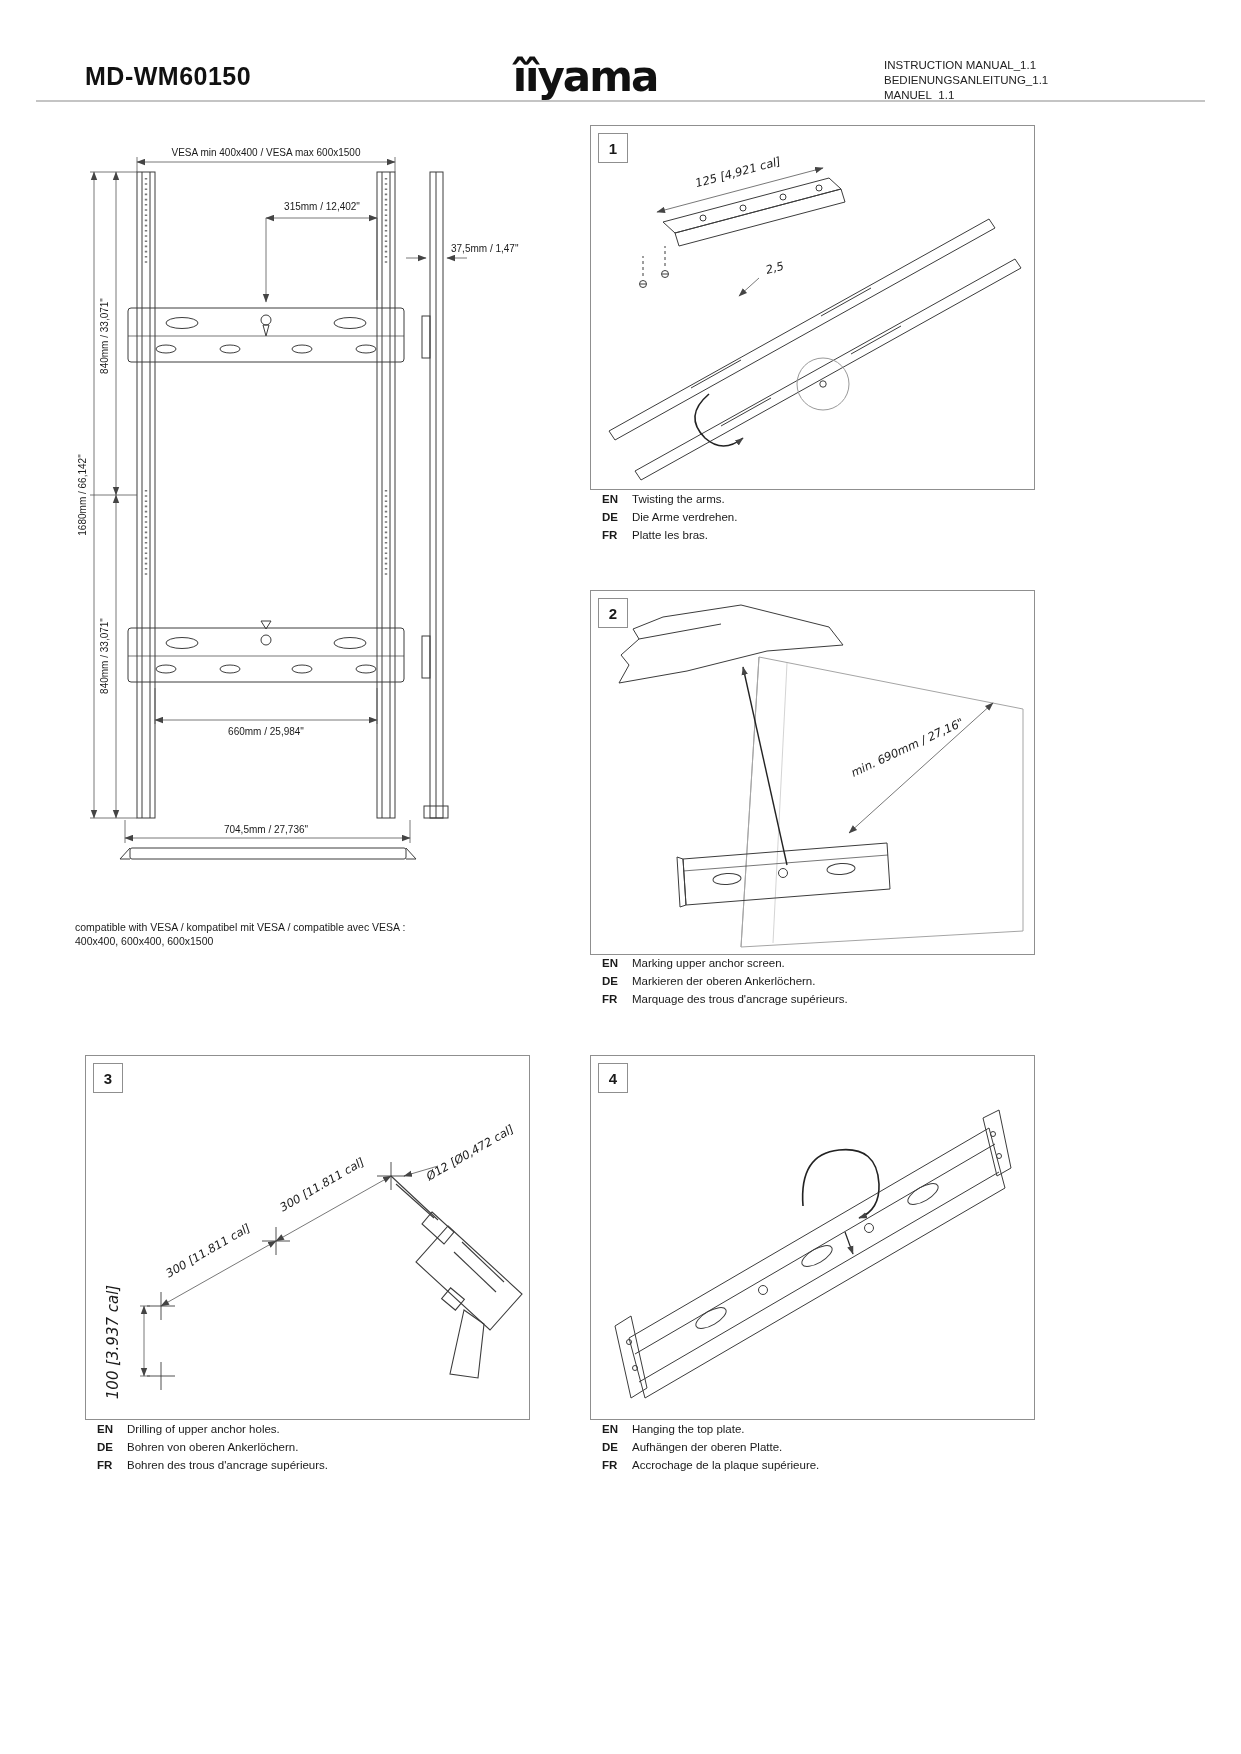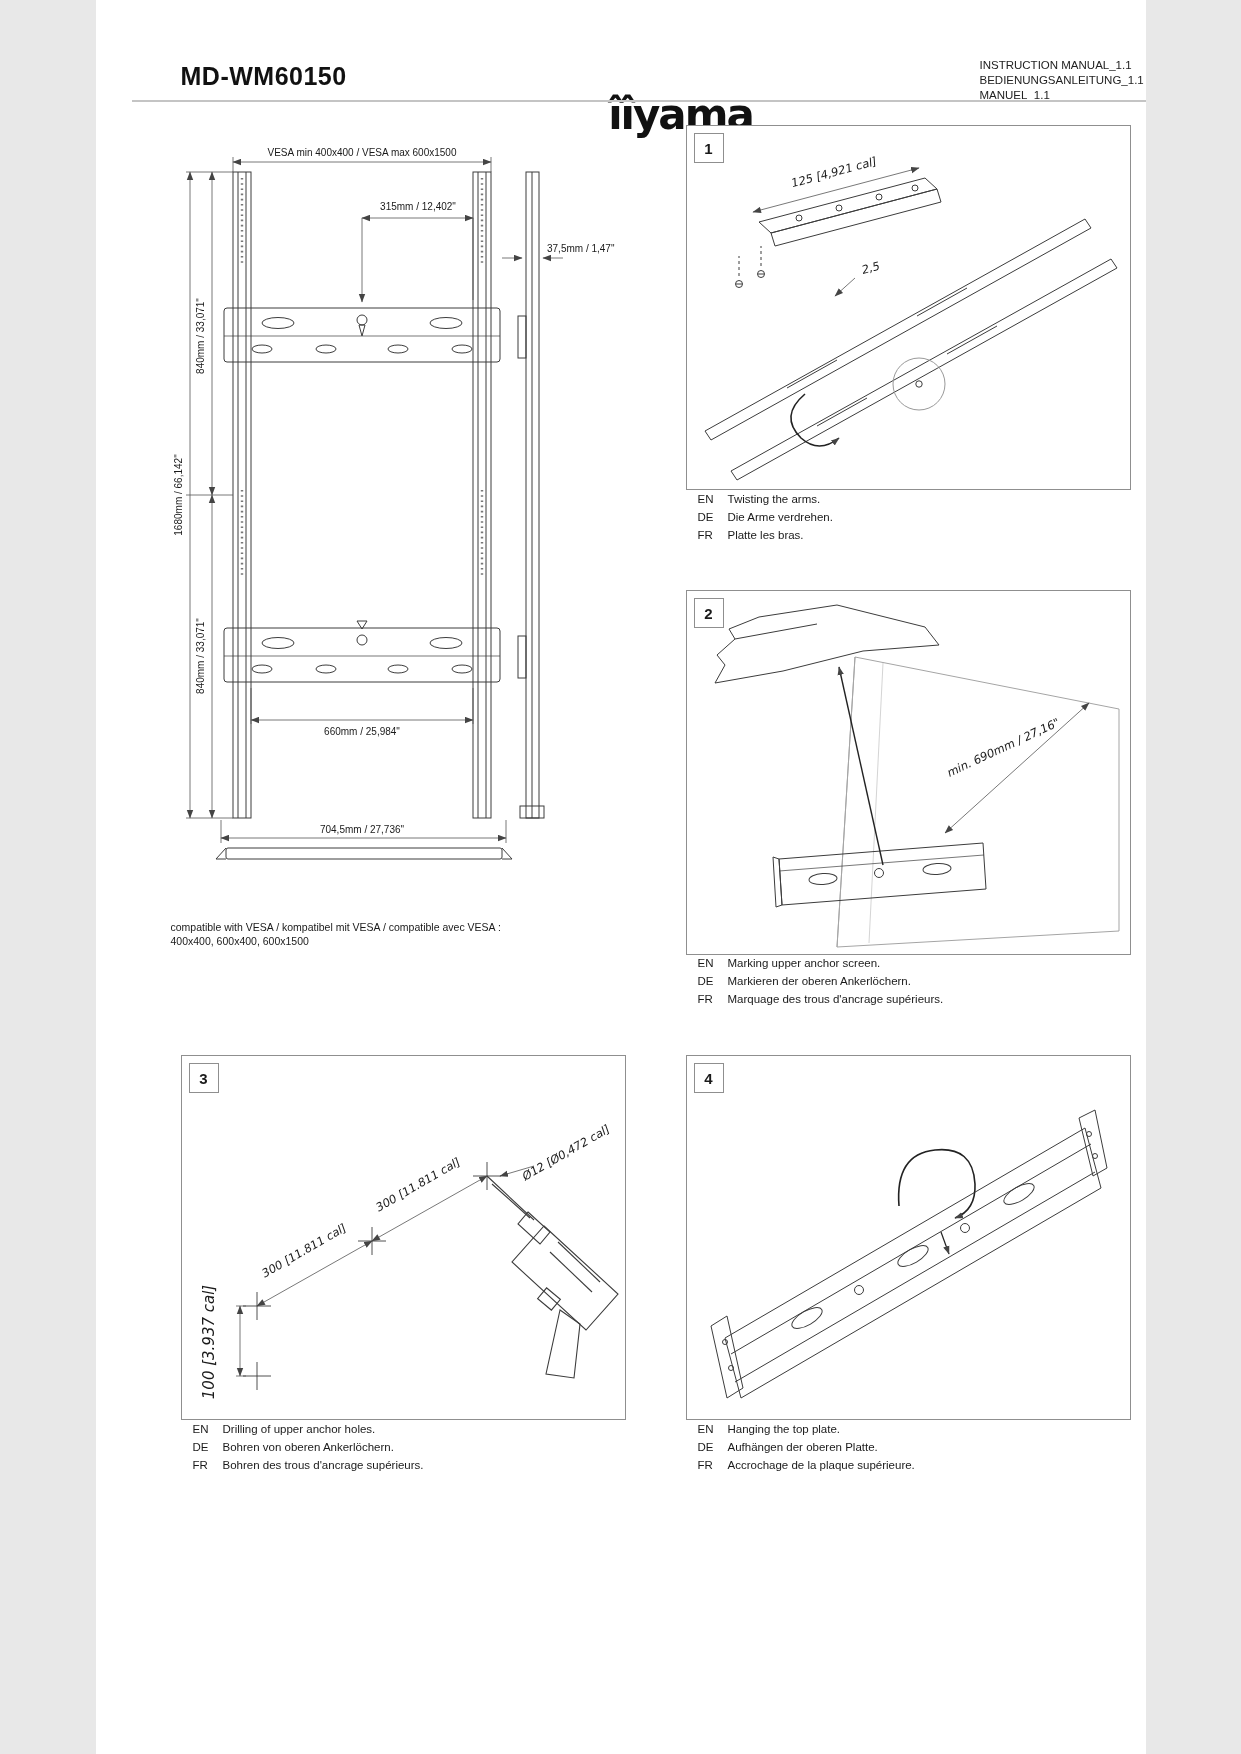--- a/index.html
+++ b/index.html
@@ -1,30 +1,29 @@
 <!DOCTYPE html>
 <html><head>
 <meta charset="utf-8">
 <style>
   html,body { margin:0; padding:0; background:#e8e8e8; }
   .page {
-    position:relative; width:1050px; height:1754px; margin:0 auto;
+    position:relative; width:1241px; height:1754px; margin:0 auto;
     background:#ffffff; font-family:"Liberation Sans", sans-serif; color:#1a1a1a;
     overflow:hidden;
   }
   
   .model {
     position:absolute; left:85px; top:62px;
     font-size:25px; font-weight:bold; letter-spacing:.5px; color:#111;
   }
   .logo {
     position:absolute; left:455px; top:52px; width:260px; text-align:center;
     font-size:42px; font-weight:800; letter-spacing:-2px; color:#111;
     font-family:"DejaVu Sans", sans-serif;
-    margin-top:38px;
   }
   .manual-refs {
     position:absolute; left:884px; top:58px;
     font-size:11.5px; line-height:1.32; color:#222;
   }
   .header-rule {
     position:absolute; left:36px; top:100px; width:1169px; height:2px; background:#c4c4c4;
   }
   
   .main-drawing { position:absolute; left:70px; top:140px; }
@@ -45,21 +44,21 @@
   .step-num {
     position:absolute; left:7px; top:7px; width:30px; height:30px;
     border:1.4px solid #8f8f8f; box-sizing:border-box;
     display:flex; align-items:center; justify-content:center;
     font-size:15px; font-weight:bold; background:#fff; z-index:2;
   }
   .step-box svg { position:absolute; left:0; top:0; }
   
   .captions { position:absolute; font-size:11.5px; line-height:1; }
   .cap-row { display:flex; margin-bottom:6.5px; }
-  .cap-lang { font-weight:normal; width:30px; flex:0 0 30px;padding-left:12px; }
+  .cap-lang { font-weight:bold; width:30px; flex:0 0 30px;padding-left:12px; }
   .cap-text { }
 </style>
 </head>
 <body>
 
 <div class="page">
 
   <svg width="0" height="0" style="position:absolute">
     <defs>
       <marker id="ae" markerWidth="9" markerHeight="8" refX="8" refY="3.5" orient="auto" markerUnits="userSpaceOnUse">

